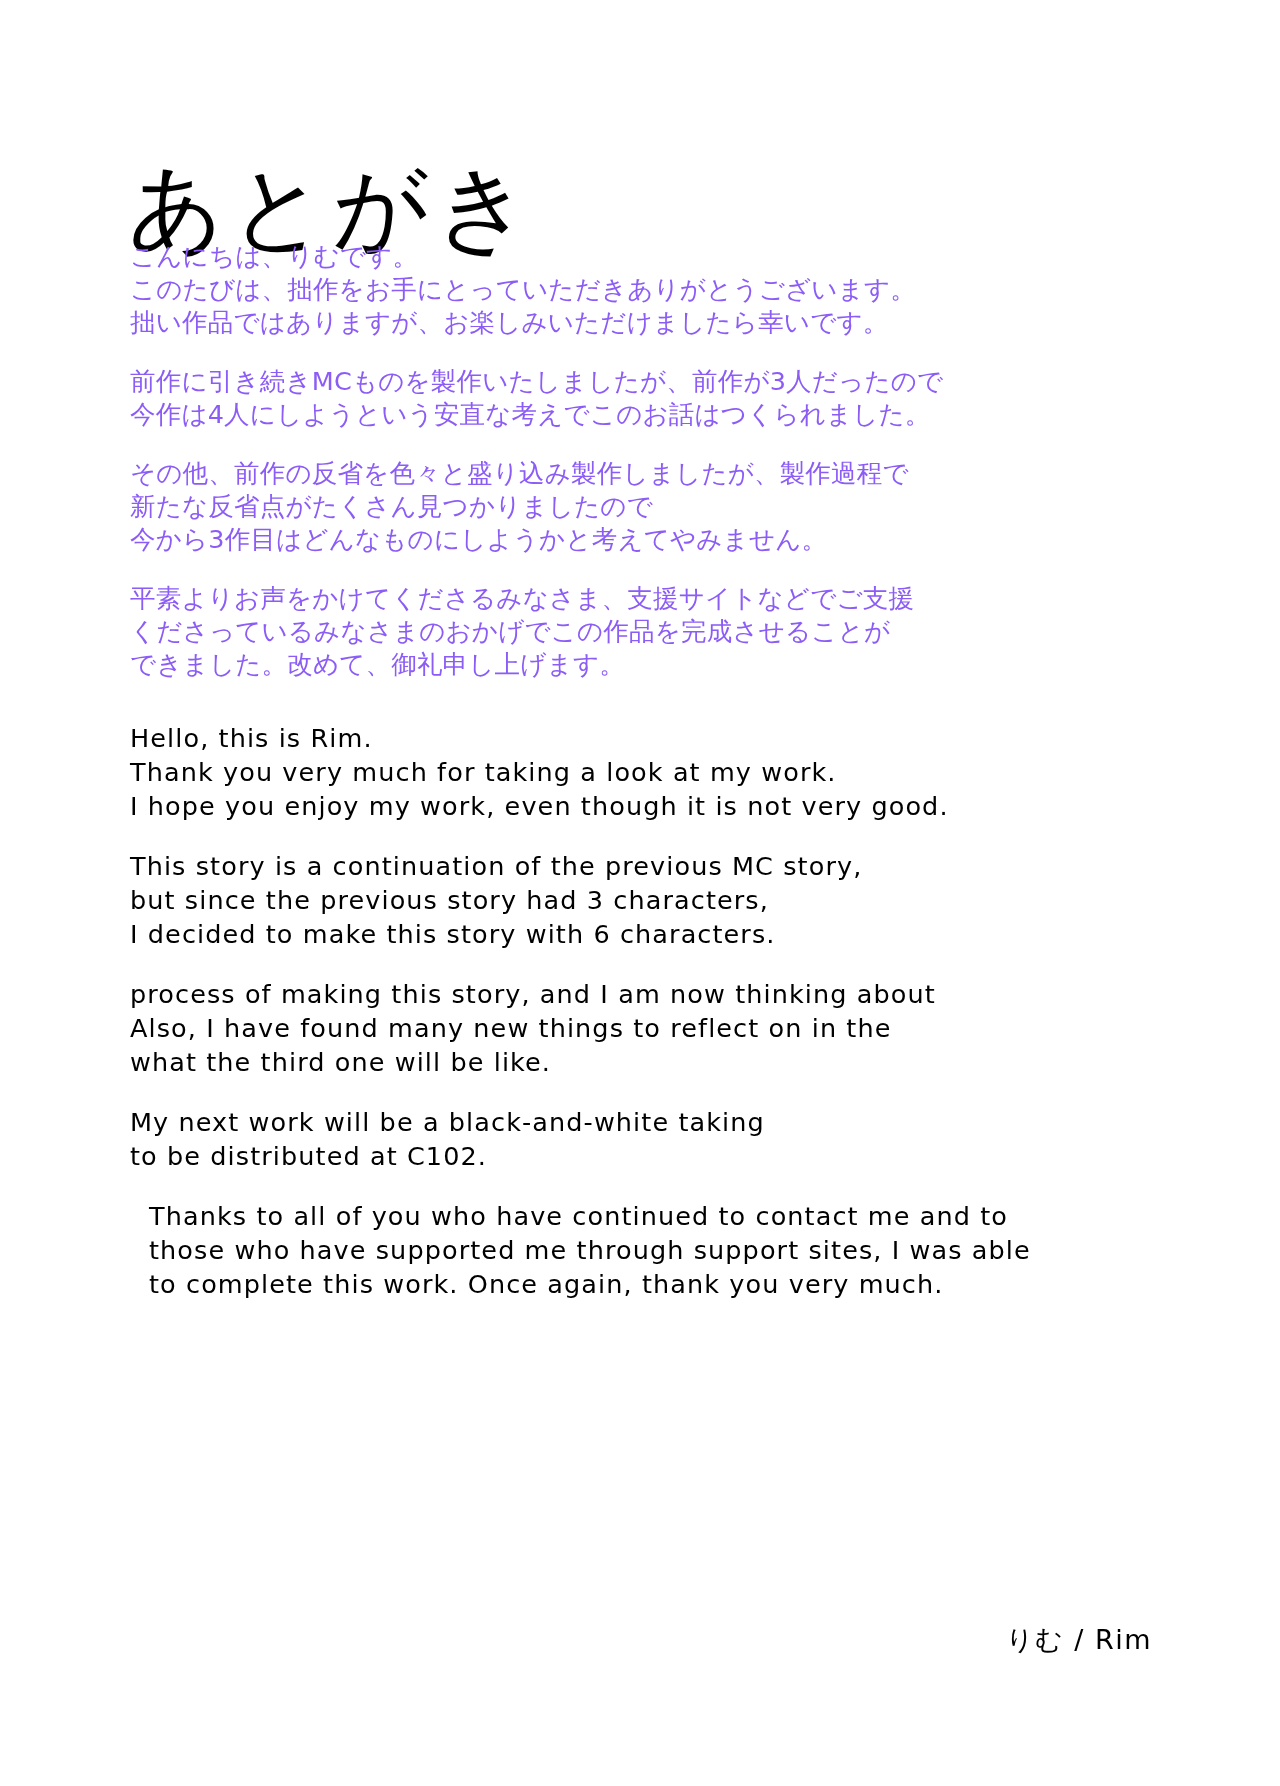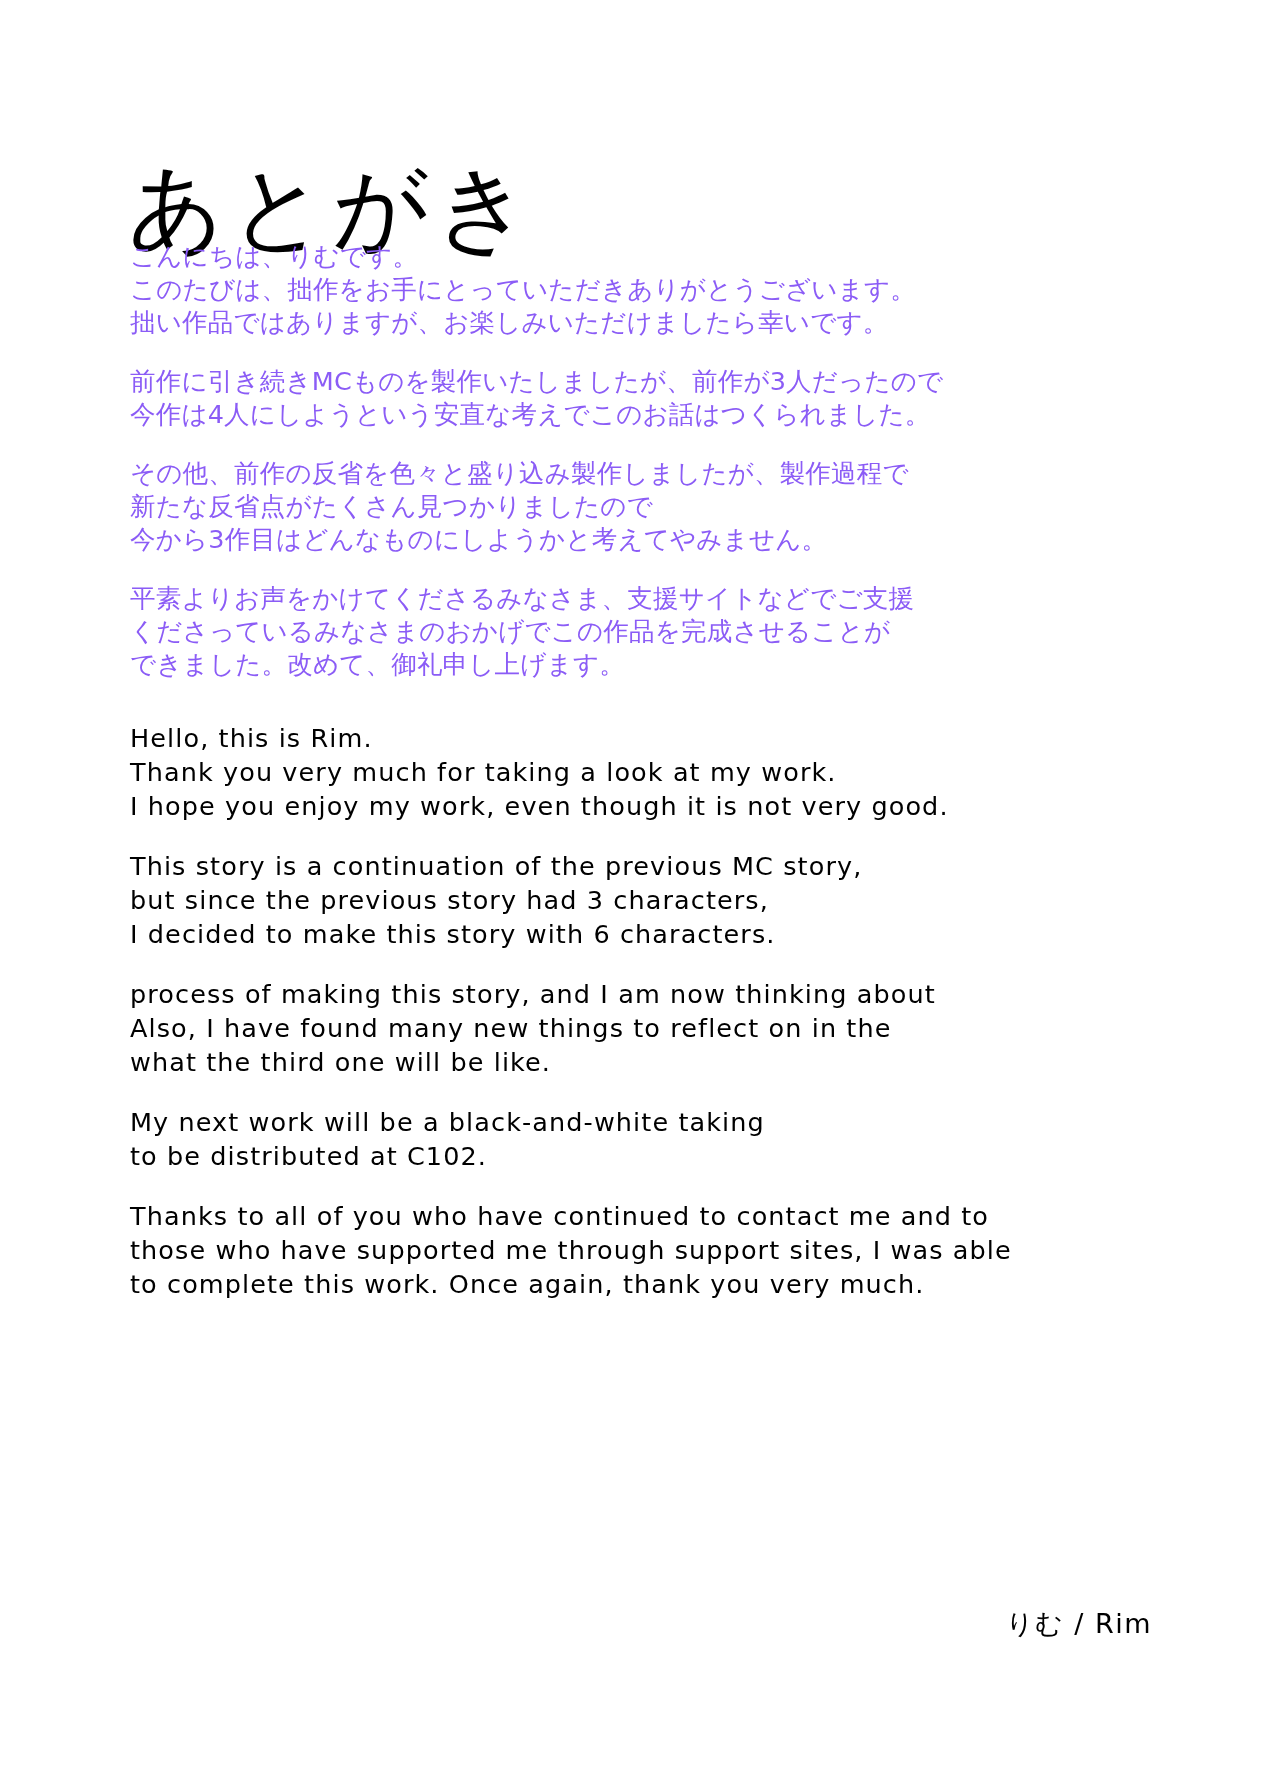--- a/index.html
+++ b/index.html
@@ -36,20 +36,21 @@
     position: absolute;
     left: 130px;
     top: 240px;
     width: 1010px;
   }
   .para {
     margin: 0 0 26px 0;
   }
   .para:last-child {
     margin-bottom: 0;
+    margin-left: 19px;
   }
   .jp .line {
     font-family: "DejaVu Sans", "Liberation Sans", sans-serif;
     font-size: 25.5px;
     line-height: 33px;
     letter-spacing: 0.2px;
     white-space: nowrap;
     color: #8b5cf6;
   }
   .en .line {
@@ -59,21 +60,21 @@
     letter-spacing: 1.1px;
     white-space: nowrap;
     color: #000000;
   }
   .gap-jp-en {
     height: 14px;
   }
   .signature {
     position: absolute;
     right: 128px;
-    bottom: 144px;
+    bottom: 128px;
     font-family: "DejaVu Sans", "Liberation Sans", sans-serif;
     font-size: 27px;
     letter-spacing: 1.5px;
     color: #000000;
     white-space: nowrap;
   }
 </style>
 </head>
 <body>
 

